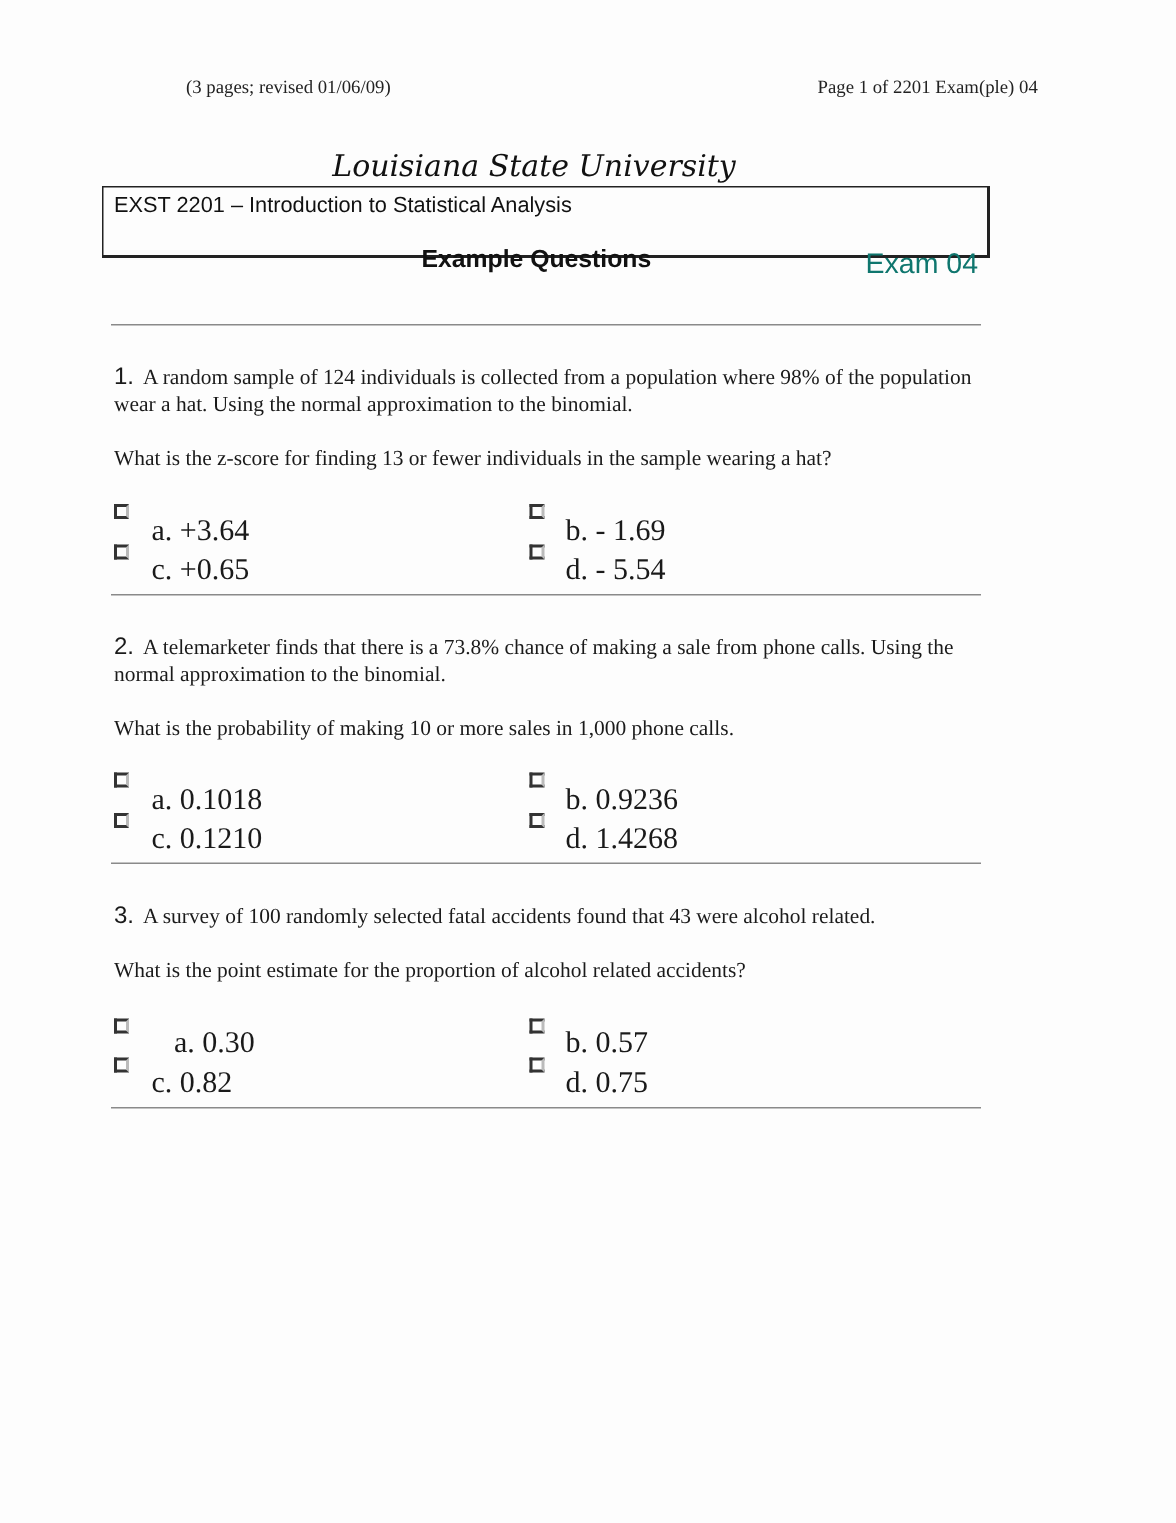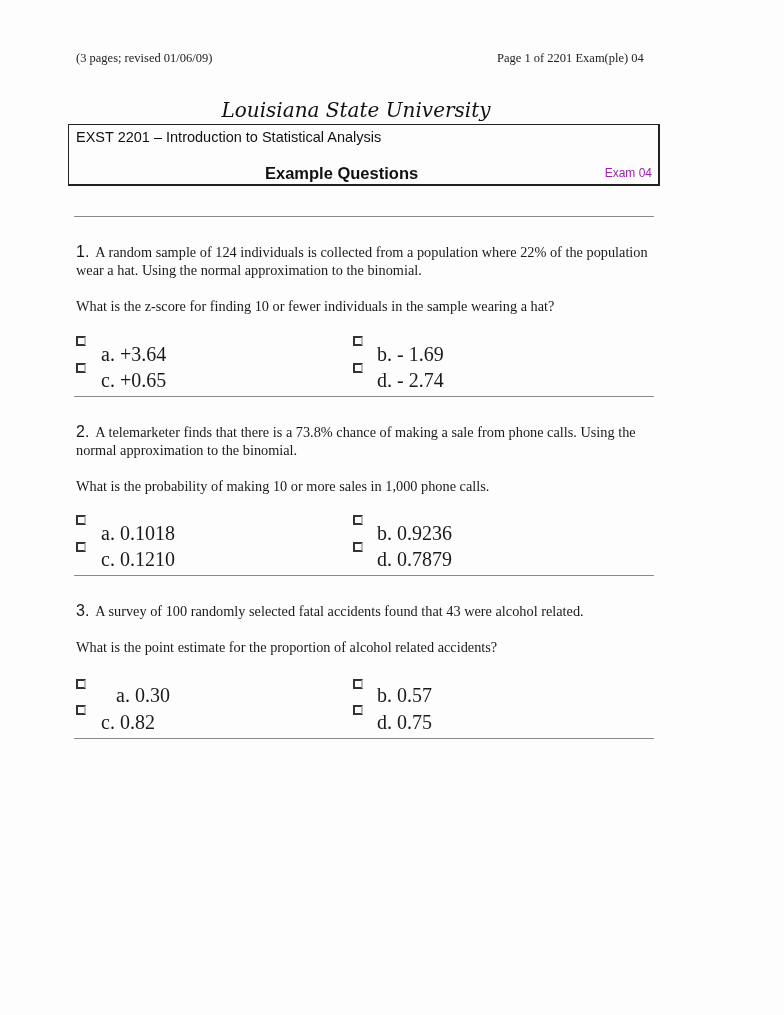--- a/index.html
+++ b/index.html
@@ -1,38 +1,38 @@
 <!DOCTYPE html>
 <html><head>
 <meta charset="utf-8">
 <style>
   html, body { margin: 0; padding: 0; }
   body {
     width: 784px; height: 1015px; background: #fdfdfd; position: relative; overflow: hidden;
     font-family: "Liberation Serif", serif; color: #1a1a1a;
   }
-  .topline { position: absolute; top: 51px; font-size: 12.5px; color: #222; }
+  .topline { position: absolute; top: 51px; font-size: 12.5px; color: #222; margin-left: 48px; }
   .top-left { left: 76px; }
   .top-right { left: 497px; }
   .univ {
     position: absolute; top: 98px; left: 0; width: 712px; text-align: center;
     font-family: "DejaVu Serif", serif; font-style: italic; font-size: 20px; color: #111;
   }
   .hdrbox {
-    position: absolute; left: 68px; top: 124px; width: 592px; height: 62px;
+    position: absolute; left: 68px; top: 124px; width: 592px; height: 48px;
     border: 1.5px solid #222; border-right-width: 2.5px; border-bottom-width: 2.5px; box-sizing: border-box;
   }
   .course {
     position: absolute; left: 7px; top: 4px; font-family: "Liberation Sans", sans-serif; font-size: 14.5px; color: #111;
   }
   .eq {
-    position: absolute; left: 196px; top: 39px; font-family: "Liberation Sans", sans-serif; font-weight: bold; font-size: 16.5px; color: #111;
+    position: absolute; left: 212px; top: 39px; font-family: "Liberation Sans", sans-serif; font-weight: bold; font-size: 16.5px; color: #111;
   }
   .exam {
-    position: absolute; right: 6px; top: 41px; font-family: "Liberation Sans", sans-serif; font-size: 12px; color: #a21caf; padding-left: 26px;
+    position: absolute; right: 6px; top: 41px; font-family: "Liberation Sans", sans-serif; font-size: 19px; color: #0f766e; padding-left: 26px;
   }
   .rule { position: absolute; left: 74px; width: 580px; height: 0; border-top: 1.5px solid #8a8a8a; }
   .q { position: absolute; left: 76px; width: 580px; font-size: 14.3px; line-height: 18px; }
   .qnum { font-family: "Liberation Sans", sans-serif; font-size: 16px; margin-right: 6px; }
   .opt { position: absolute; font-size: 20px; }
   .cb {
     position: absolute; width: 10px; height: 10px; border: 2px solid #333; border-right-color: #bbb; box-sizing: border-box;
   }
   .optlabel { position: absolute; white-space: nowrap; }
 </style>
@@ -46,48 +46,48 @@
 
 <div class="hdrbox">
   <div class="course">EXST 2201 – Introduction to Statistical Analysis</div>
   <div class="eq">Example Questions</div>
   <div class="exam">Exam 04</div>
 </div>
 
 <div class="rule" style="top:216px"></div>
 
 <div class="q" style="top:243px">
-  <span class="qnum">1.</span><span>A random sample of 124 individuals is collected from a population where 22% of the population wear a hat. Using the normal approximation to the binomial.</span>
+  <span class="qnum">1.</span><span>A random sample of 124 individuals is collected from a population where 98% of the population wear a hat. Using the normal approximation to the binomial.</span>
 </div>
-<div class="q" style="top:297px">What is the z-score for finding 10 or fewer individuals in the sample wearing a hat?</div>
+<div class="q" style="top:297px">What is the z-score for finding 13 or fewer individuals in the sample wearing a hat?</div>
 <div>
   <div class="cb" style="left:76px;top:336px"></div>
   <div class="optlabel opt" style="left:101px;top:343px">a. +3.64</div>
   <div class="cb" style="left:353px;top:336px"></div>
   <div class="optlabel opt" style="left:377px;top:343px">b. - 1.69</div>
   <div class="cb" style="left:76px;top:363px"></div>
   <div class="optlabel opt" style="left:101px;top:369px">c. +0.65</div>
   <div class="cb" style="left:353px;top:363px"></div>
-  <div class="optlabel opt" style="left:377px;top:369px">d. - 2.74</div>
+  <div class="optlabel opt" style="left:377px;top:369px">d. - 5.54</div>
 </div>
 <div class="rule" style="top:396px"></div>
 
 <div class="q" style="top:423px">
   <span class="qnum">2.</span><span>A telemarketer finds that there is a 73.8% chance of making a sale from phone calls. Using the normal approximation to the binomial.</span>
 </div>
 <div class="q" style="top:477px">What is the probability of making 10 or more sales in 1,000 phone calls.</div>
 <div>
   <div class="cb" style="left:76px;top:515px"></div>
   <div class="optlabel opt" style="left:101px;top:522px">a. 0.1018</div>
   <div class="cb" style="left:353px;top:515px"></div>
   <div class="optlabel opt" style="left:377px;top:522px">b. 0.9236</div>
   <div class="cb" style="left:76px;top:542px"></div>
   <div class="optlabel opt" style="left:101px;top:548px">c. 0.1210</div>
   <div class="cb" style="left:353px;top:542px"></div>
-  <div class="optlabel opt" style="left:377px;top:548px">d. 0.7879</div>
+  <div class="optlabel opt" style="left:377px;top:548px">d. 1.4268</div>
 </div>
 <div class="rule" style="top:575px"></div>
 
 <div class="q" style="top:602px">
   <span class="qnum">3.</span><span>A survey of 100 randomly selected fatal accidents found that 43 were alcohol related.</span>
 </div>
 <div class="q" style="top:638px">What is the point estimate for the proportion of alcohol related accidents?</div>
 <div>
   <div class="cb" style="left:76px;top:679px"></div>
   <div class="optlabel opt" style="left:116px;top:684px">a. 0.30</div>

